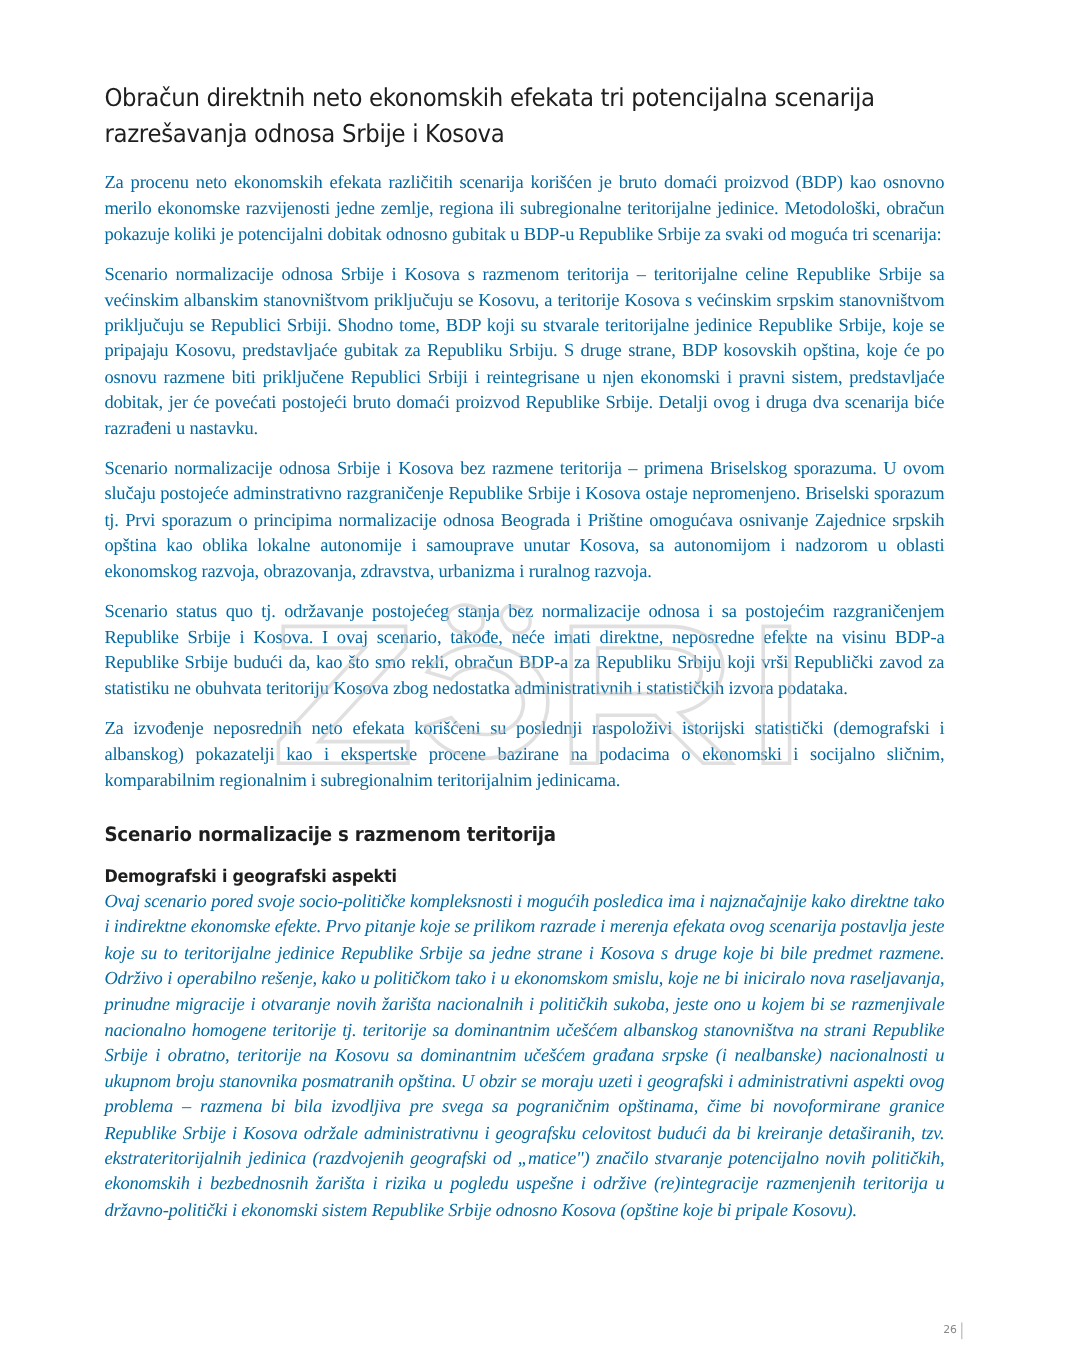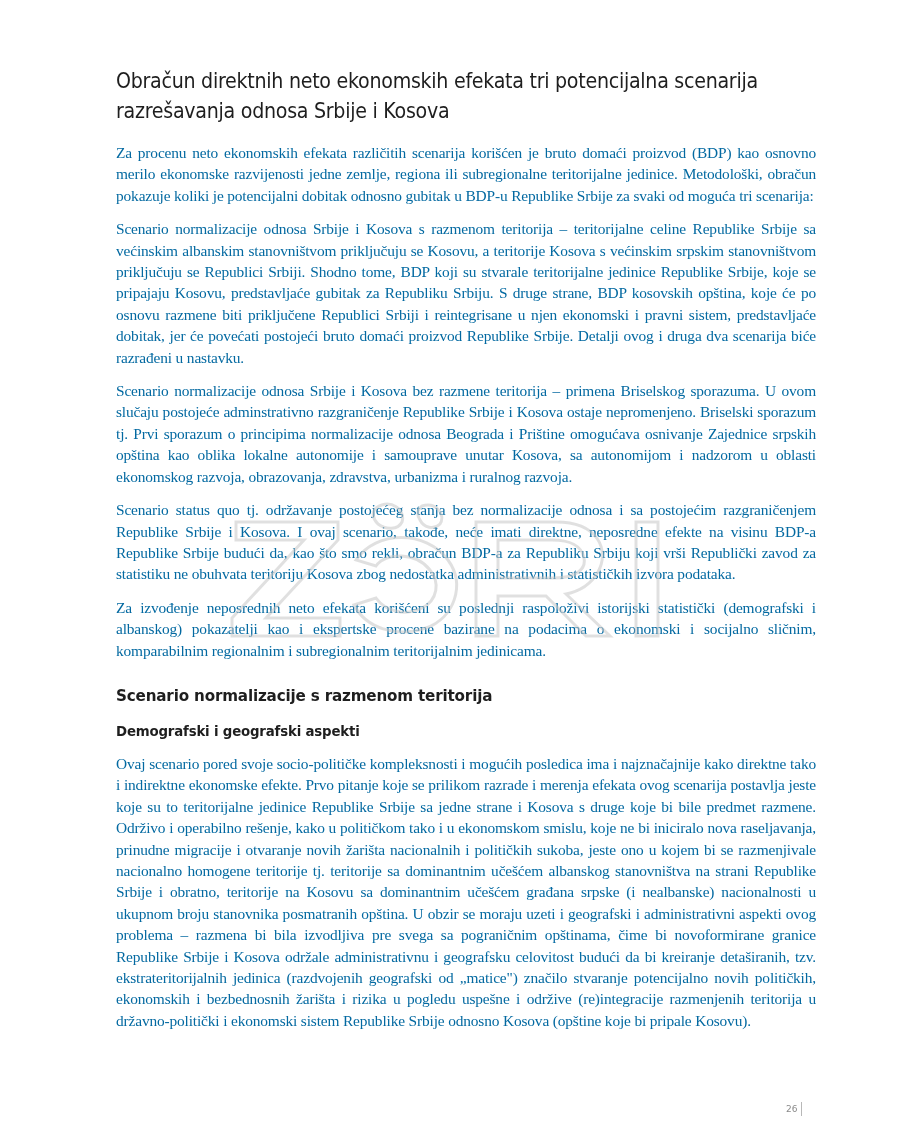--- a/index.html
+++ b/index.html
@@ -9,21 +9,21 @@
     }
     body {
       width: 900px;
       height: 1126px;
       position: relative;
       overflow: hidden;
       color: #2a2a2a;
     }
     .page {
       position: absolute;
-      left: 116px;
+      left: 87px;
       top: 66px;
       width: 700px;
     }
     .title {
       font-family: "DejaVu Sans", sans-serif;
       font-size: 20.5px;
       line-height: 30px;
       font-weight: normal;
       color: #1e1e1e;
       margin: 0 0 16px 0;
@@ -54,21 +54,21 @@
     .h3 {
       font-family: "DejaVu Sans", sans-serif;
       font-size: 14.5px;
       line-height: 20px;
       color: #1e1e1e;
       margin: 0;
       transform: scaleX(0.92);
       transform-origin: left top;
       letter-spacing: -0.2px;
     }
-    .para.tight { margin-top: 12px; }
+    .para.tight { margin-top: 0; font-style: italic; }
     .page-number {
       position: absolute;
       left: 786px;
       top: 1102px;
       font-family: "DejaVu Sans", sans-serif;
       font-size: 9px;
       color: #8a8a8a;
       display: flex;
       align-items: center;
       gap: 4px;

